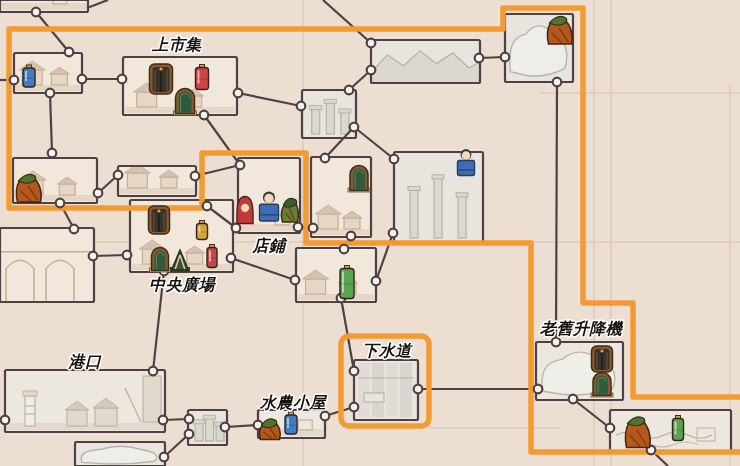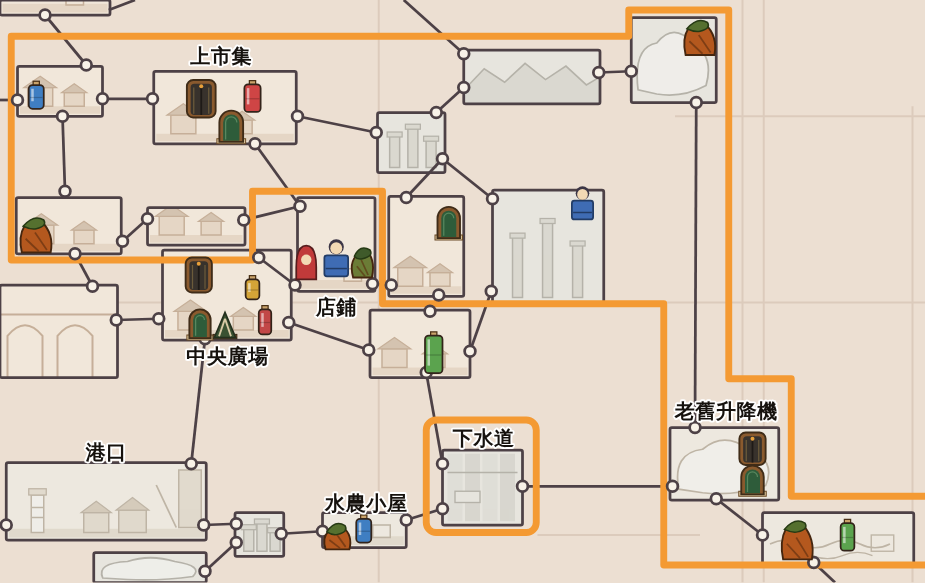--- a/index.html
+++ b/index.html
@@ -1,16 +1,16 @@
 <!DOCTYPE html>
 <html><head>
 <meta charset="utf-8">
 <style>
   html,body{margin:0;padding:0;background:#ecdfd2;}
-  .stage{position:relative;width:740px;height:466px;overflow:hidden;}
+  .stage{position:relative;width:740px;height:466px;overflow:hidden;font-style:italic;}
   svg{display:block;}
   .map-label{
     font-family:"DejaVu Sans","Liberation Sans",sans-serif;
     font-weight:700;
     fill:#16120e;
     stroke:#ffffff;
     stroke-width:3px;
     paint-order:stroke;
     stroke-linejoin:round;
     letter-spacing:0.5px;

